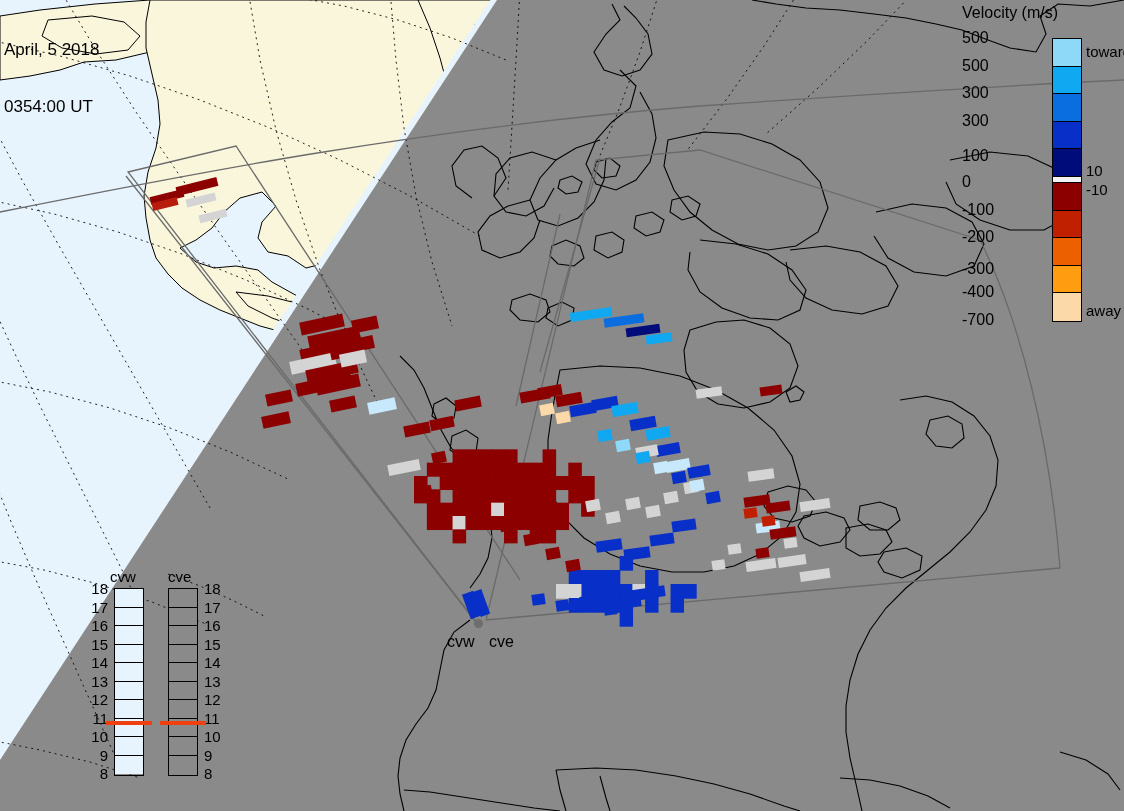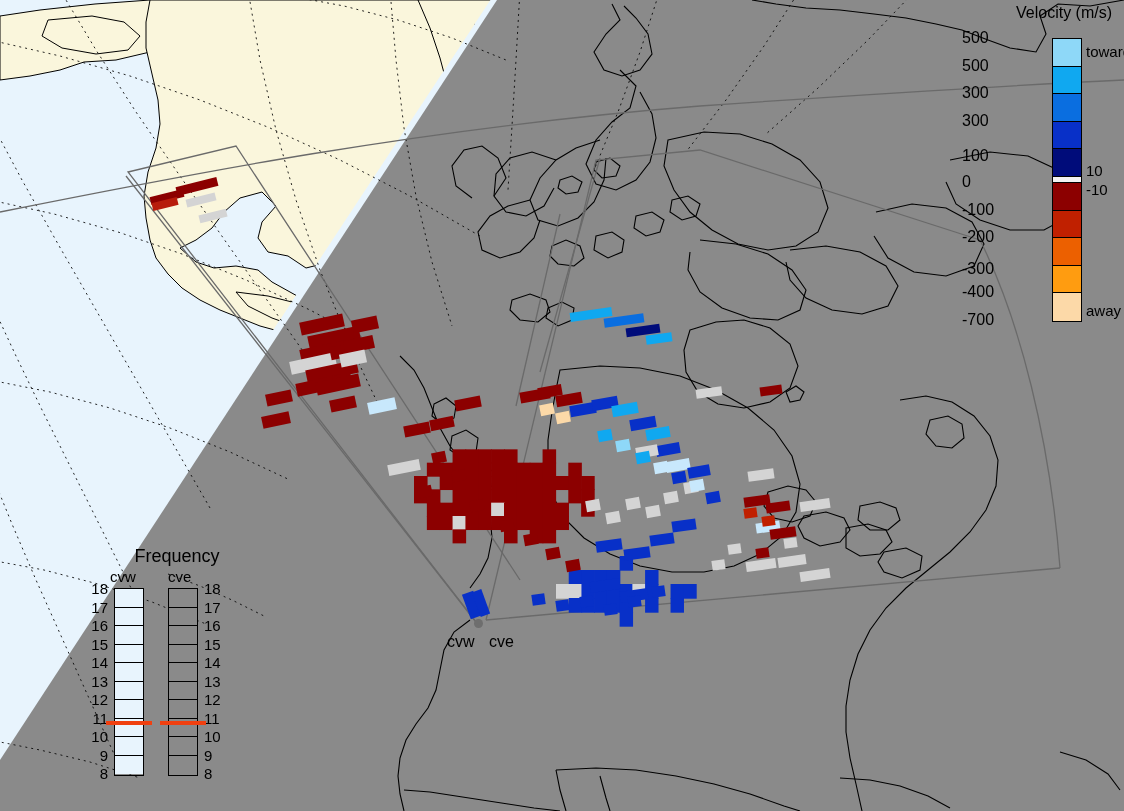--- a/index.html
+++ b/index.html
@@ -9,21 +9,21 @@
   
   .layer{position:absolute;left:0;top:0;width:1124px;height:811px;}
   svg.layer{display:block;}
 
   
   #timestamp{position:absolute;left:4px;top:2px;z-index:40;
     font-size:17px;line-height:19px;color:#000;white-space:pre;}
 
   
   #cbar-wrap{position:absolute;left:962px;top:0px;width:162px;height:340px;z-index:40;}
-  #cbar-title{position:absolute;left:0;top:4px;width:150px;text-align:right;
+  #cbar-title{position:absolute;left:0;top:4px;width:150px;text-align:left;
     font-size:16px;color:#000;white-space:nowrap;}
   #cbar-box{position:absolute;left:90px;top:38px;width:30px;height:284px;
     border:1px solid #000;box-sizing:border-box;}
   .cseg{width:100%;box-sizing:border-box;border-bottom:1px solid #000;}
   .cseg:last-child{border-bottom:none;}
   #cbar-ticks{position:absolute;left:0px;top:30px;width:84px;height:300px;}
   .ctick{position:absolute;right:0;width:84px;
     font-size:16px;color:#000;line-height:16px;}
   .cside{position:absolute;left:124px;font-size:15px;color:#000;line-height:15px;white-space:nowrap;}
 
@@ -586,20 +586,24 @@
         <rect x="652" y="586" width="13" height="11" fill="#0830c8"></rect>
       </g>
       <g transform="rotate(-8 562.5 605.5)">
         <rect x="556" y="600" width="13" height="11" fill="#0830c8"></rect>
       </g>
       <g transform="rotate(-8 538.5 599.5)">
         <rect x="532" y="594" width="13" height="11" fill="#0830c8"></rect>
       </g>
     </svg>
 
+  <div id="timestamp">
+    <div>April, 5 2018</div>
+    <div>0354:00 UT</div>
+  </div>
 
   <div id="site-dot" style="left:474px;top:619px;"></div>
   <div class="sitelabel" style="left:447px;top:633px;">cvw</div>
   <div class="sitelabel" style="left:489px;top:633px;">cve</div>
 
   <div id="cbar-wrap">
     <div id="cbar-title">Velocity (m/s)</div>
     <div id="cbar-ticks">
         <div class="ctick" style="top: 0px;">500</div>
         <div class="ctick" style="top: 27.6px;">500</div>
@@ -626,21 +630,20 @@
         <div class="cseg" style="background: rgb(255, 156, 16); height: 27.6px;"></div>
         <div class="cseg" style="background: rgb(252, 217, 168); height: 27.6px;"></div>
       </div>
     <div class="cside" style="top:44px;">toward</div>
     <div class="cside" style="top:163px;">10</div>
     <div class="cside" style="top:182px;">-10</div>
     <div class="cside" style="top:303px;">away</div>
   </div>
 
   <div id="freq">
-    <div id="freq-title">Frequency</div>
 
     <div class="fcol" style="left:0px;">
       <div class="fcol-label">cvw</div>
       <div class="fnums" style="left:0px;">
           <div class="fnum" style="top: -7px;">18</div>
           <div class="fnum" style="top: 11.5px;">17</div>
           <div class="fnum" style="top: 30px;">16</div>
           <div class="fnum" style="top: 48.5px;">15</div>
           <div class="fnum" style="top: 67px;">14</div>
           <div class="fnum" style="top: 85.5px;">13</div>

